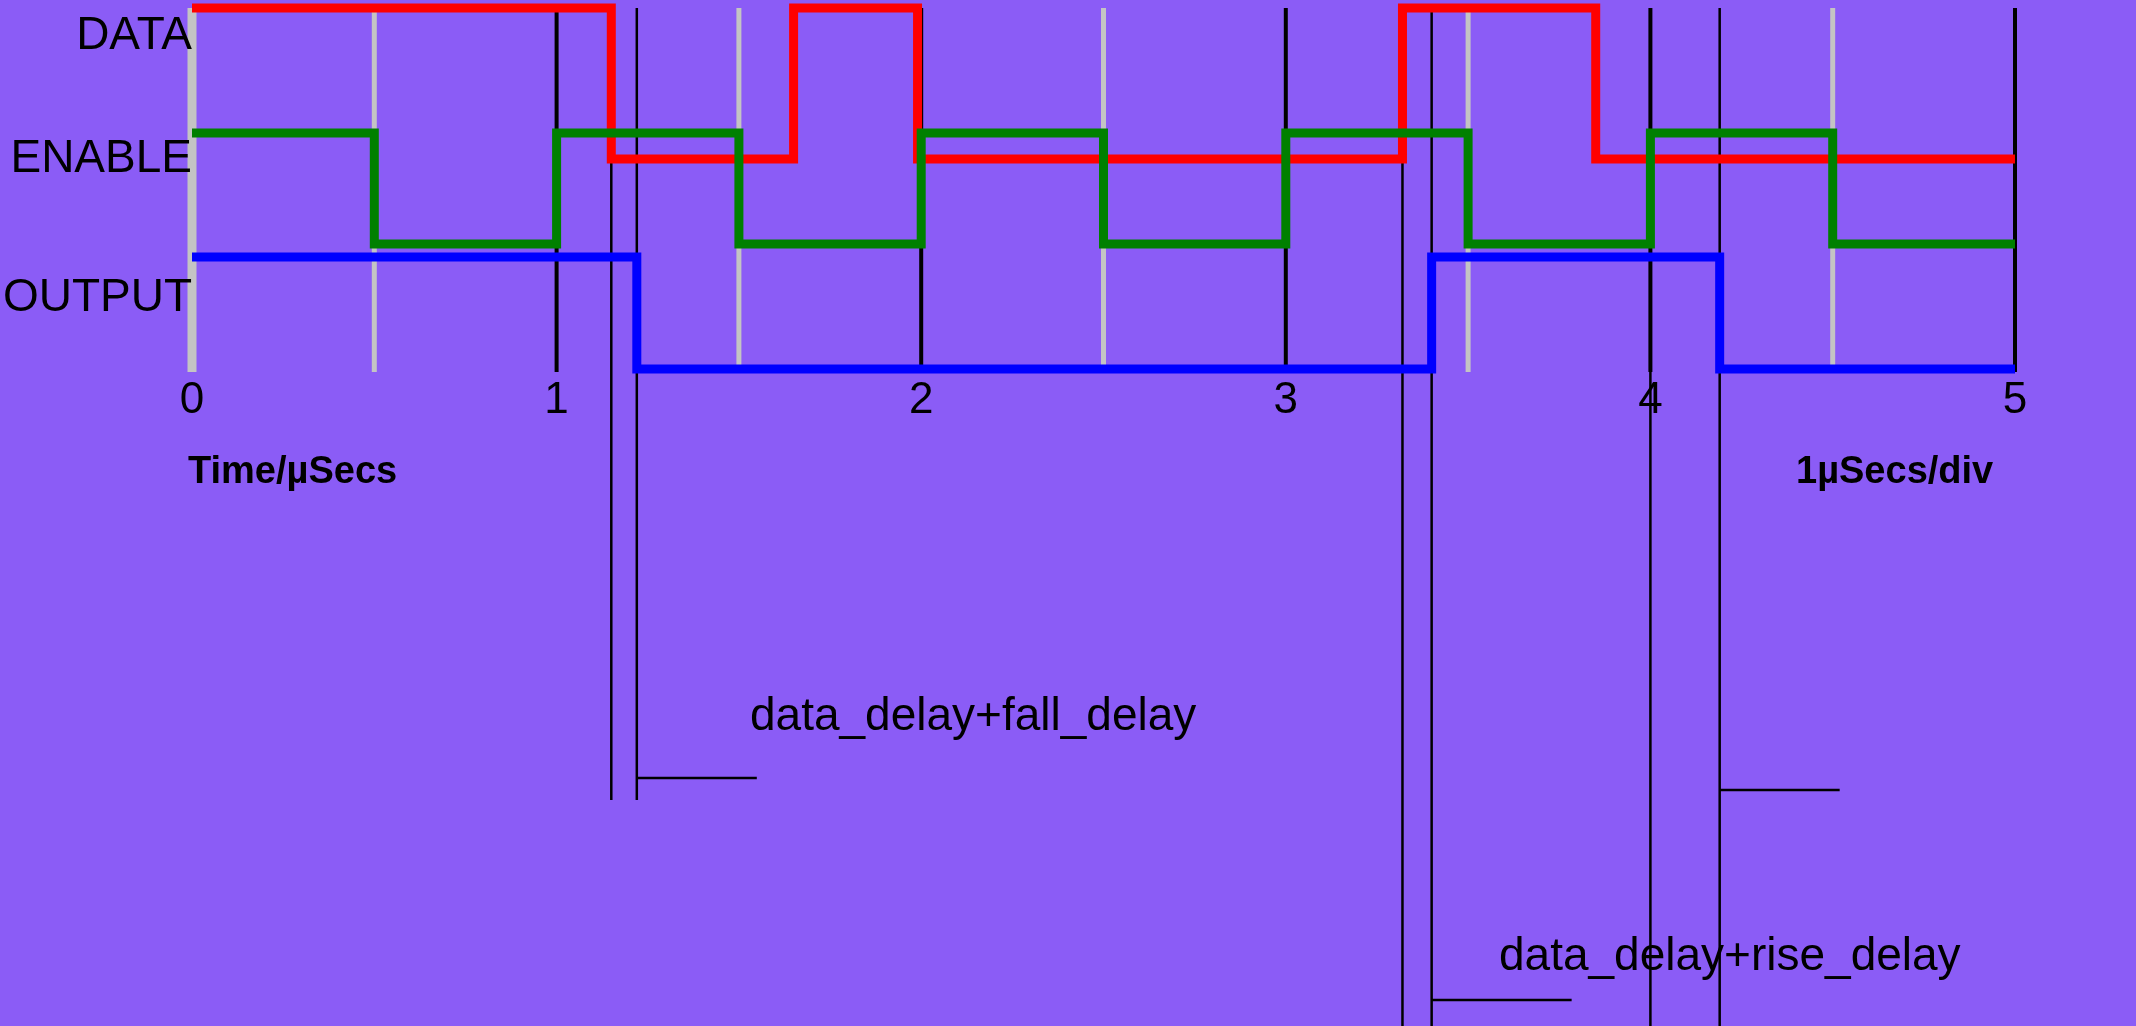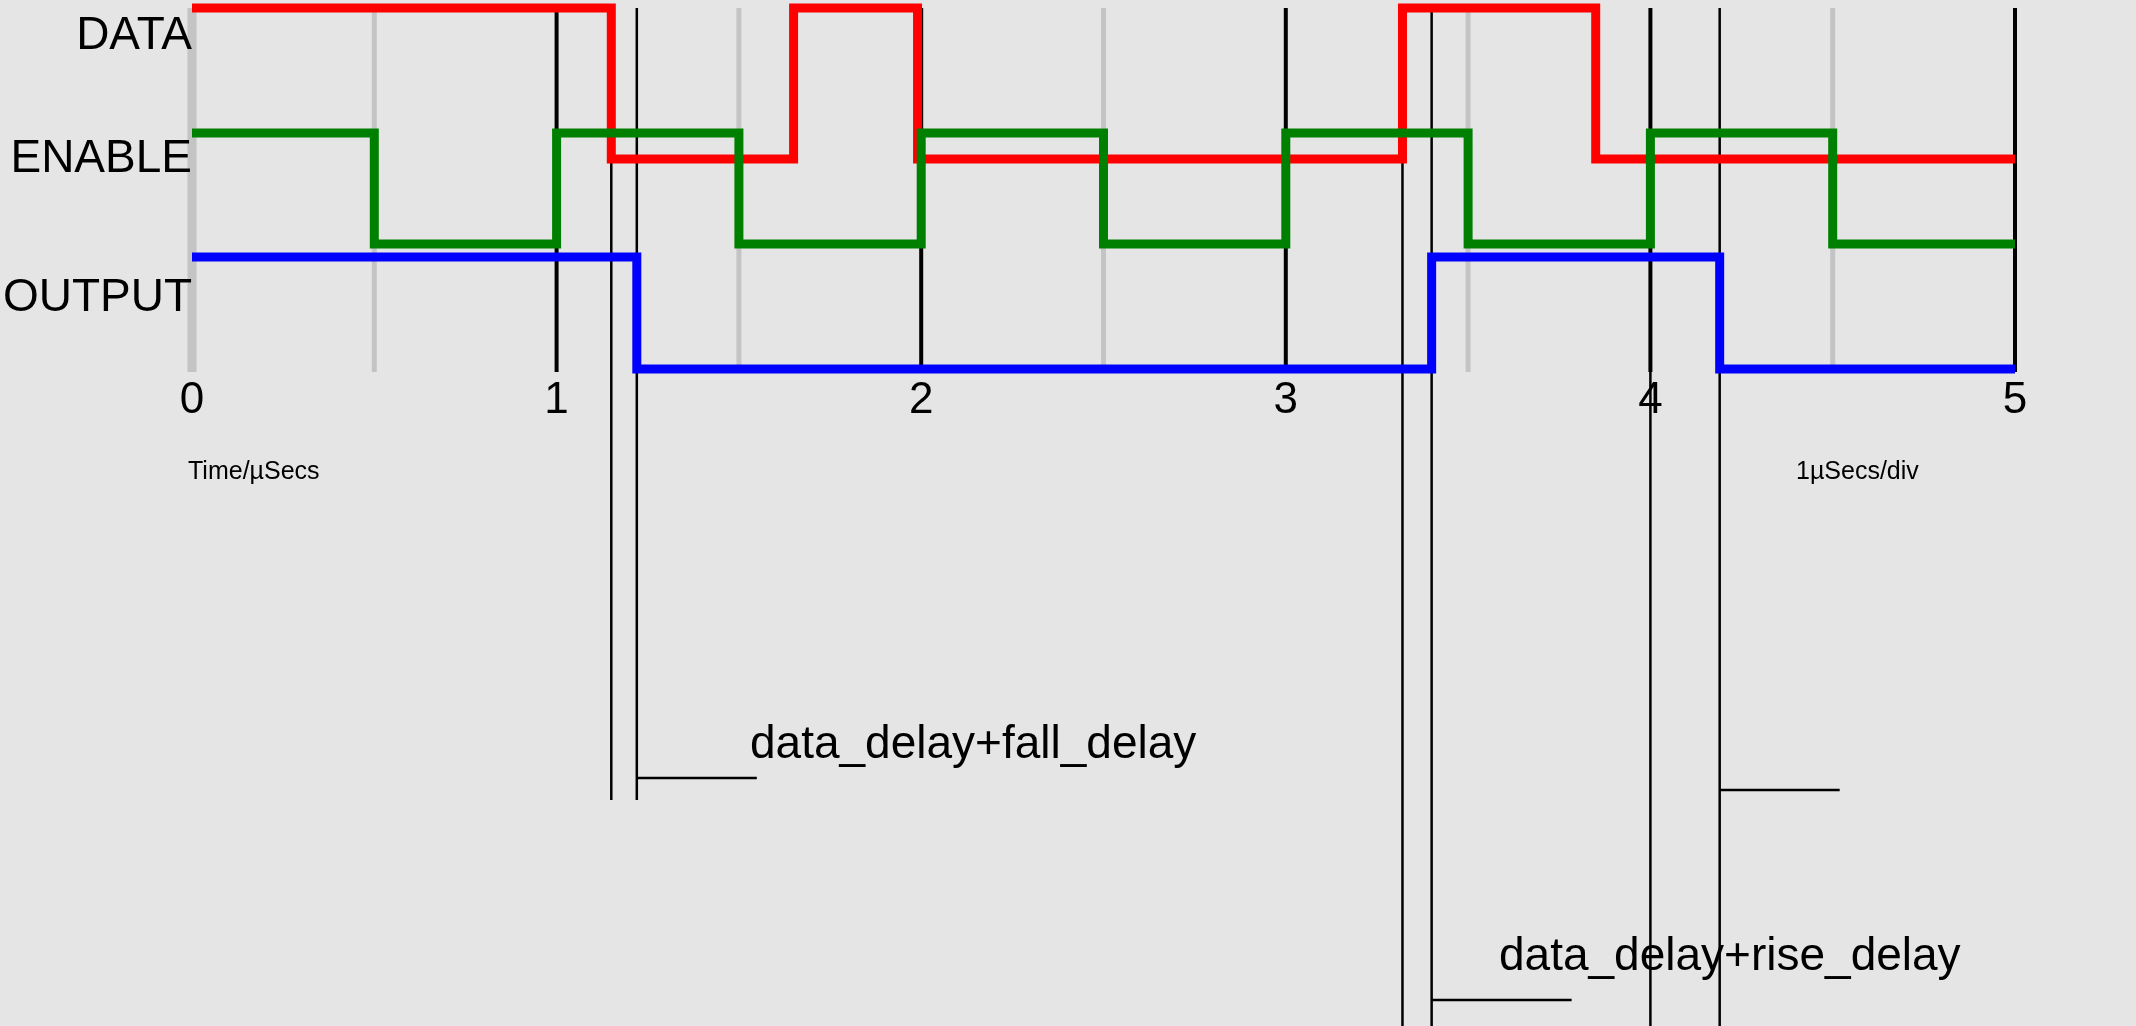--- a/index.html
+++ b/index.html
@@ -5,21 +5,21 @@
 <style>
   html,body{margin:0;padding:0;background:#ffffff;}
   body{
     font-family:"Liberation Sans", sans-serif;
     color:#000000;
   }
   #stage{
     position:relative;
     width:2136px;
     height:1026px;
-    background:#e5e5e5;
+    background:#8b5cf6;
     overflow:hidden;
   }
   #scope{
     position:absolute;
     left:0; top:0;
     width:2136px;
     height:1026px;
   }
   .sig-label{
     position:absolute;
@@ -36,36 +36,37 @@
   .tick-label{
     position:absolute;
     font-size:44px;
     line-height:44px;
     color:#000;
     text-align:center;
     width:60px;
   }
   .axis-note{
     position:absolute;
-    font-size:25px;
+    font-size:38px;
     line-height:40px;
     color:#000;
     white-space:nowrap;
+    font-weight:bold;
   }
   #note-time  { left:188px;  top:450px; }
   #note-div   { left:1796px; top:450px; }
 
   .annot{
     position:absolute;
     font-size:46px;
     line-height:48px;
     color:#000;
     white-space:nowrap;
   }
-  #annot-0 { left:750px;  top:718px; }
+  #annot-0 { left:750px;  top:690px; }
   #annot-1 { left:1525px; top:796px; }
   #annot-2 { left:1499px; top:930px; }
 </style>
 </head>
 <body>
 
 <div id="stage">
 
   <svg id="scope" viewBox="0 0 2136 1026" xmlns="http://www.w3.org/2000/svg">
     <g id="grid-minor">

